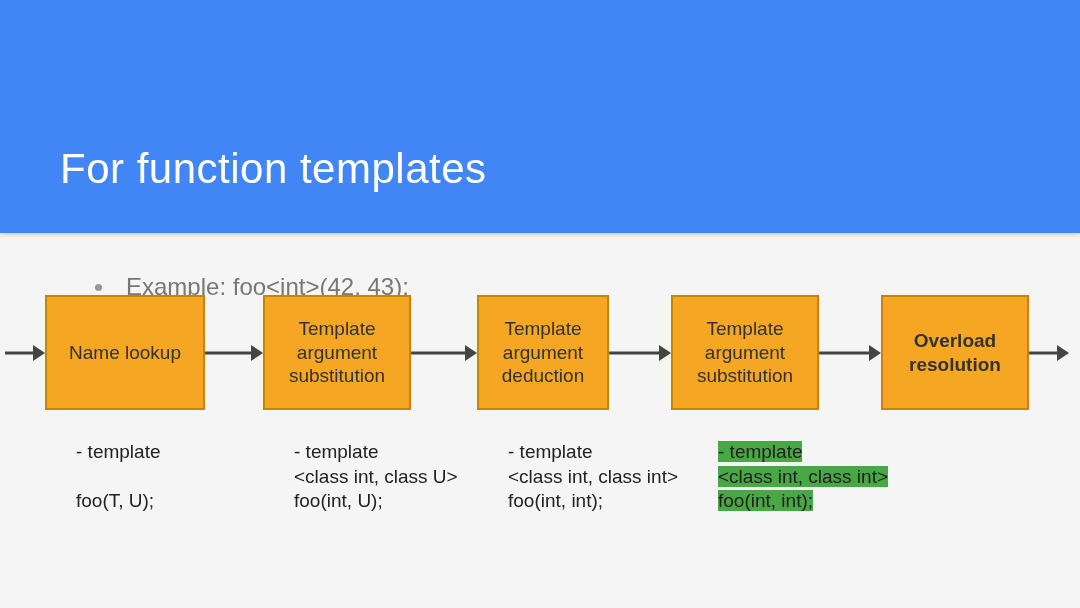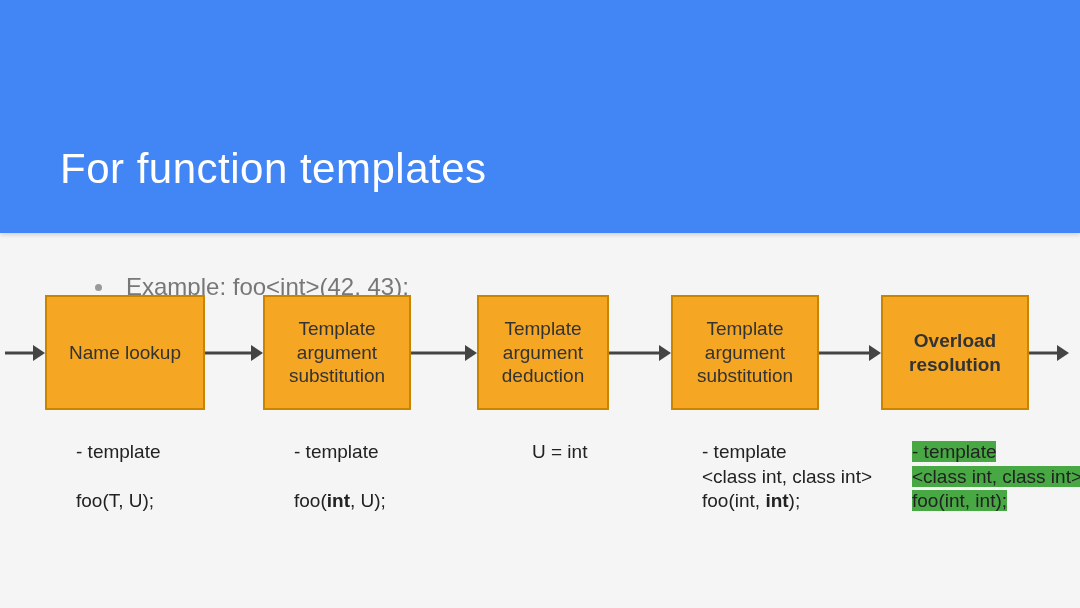--- a/index.html
+++ b/index.html
@@ -11,21 +11,21 @@
   .bullet-row { display: flex; align-items: center; padding-left: 55px; margin-bottom: 48px; }
   .bullet-dot { width: 7px; height: 7px; background: #999; border-radius: 50%; margin-right: 24px; flex: 0 0 auto; }
   .bullet-text { font-size: 24px; color: #777; }
   .flow { position: absolute; left: 0; right: 0; top: 295px; display: flex; align-items: center; padding: 0 10px 0 5px; }
   .arrow { flex: 0 0 auto; display: flex; align-items: center; }
   .arrow svg { display: block; }
   .box { flex: 0 0 auto; background: #f5a623; border: 2px solid #c98500; color: #333; font-size: 19px; line-height: 1.25; display: flex; align-items: center; justify-content: center; text-align: center; padding: 6px; }
   .notes { position: absolute; left: 0; right: 13px; top: 440px; padding: 0 10px 0 5px; display: flex; margin-left: 31px; }
   .note { font-size: 19px; line-height: 1.3; color: #222; white-space: nowrap; }
   .note .hl { background: #48a844; display: inline; }
-  .note b { font-weight: bold; text-align: center; }
+  .note b { font-weight: normal; text-align: center; }
 </style>
 </head>
 <body>
 
 <div class="slide">
 
   <div class="header">
     <div class="title">For function templates</div>
   </div>
 
@@ -100,25 +100,22 @@
 
   <div class="notes">
     <div style="width:40px; flex:0 0 auto;"></div>
     <div class="note" style="width:218px; flex:0 0 auto;">
       <span>- template</span><br>
       <br>
       <span>foo(T, U);</span>
     </div>
     <div class="note" style="width:214px; flex:0 0 auto;">
       <span>- template</span><br>
-      <br>
+      <span>&lt;class int, class U&gt;</span><br>
       <span>foo(</span><b>int</b><span>, U);</span>
-    </div>
-    <div class="note" style="width:194px; flex:0 0 auto; padding-left:24px;">
-      <span>U = int</span>
     </div>
     <div class="note" style="width:210px; flex:0 0 auto;">
       <span>- template</span><br>
       <span>&lt;class int, class int&gt;</span><br>
       <span>foo(int, </span><b>int</b><span>);</span>
     </div>
     <div class="note" style="flex:0 0 auto;">
       <span class="hl">- template</span><br>
       <span class="hl">&lt;class int, class int&gt;</span><br>
       <span class="hl">foo(int, int);</span>

